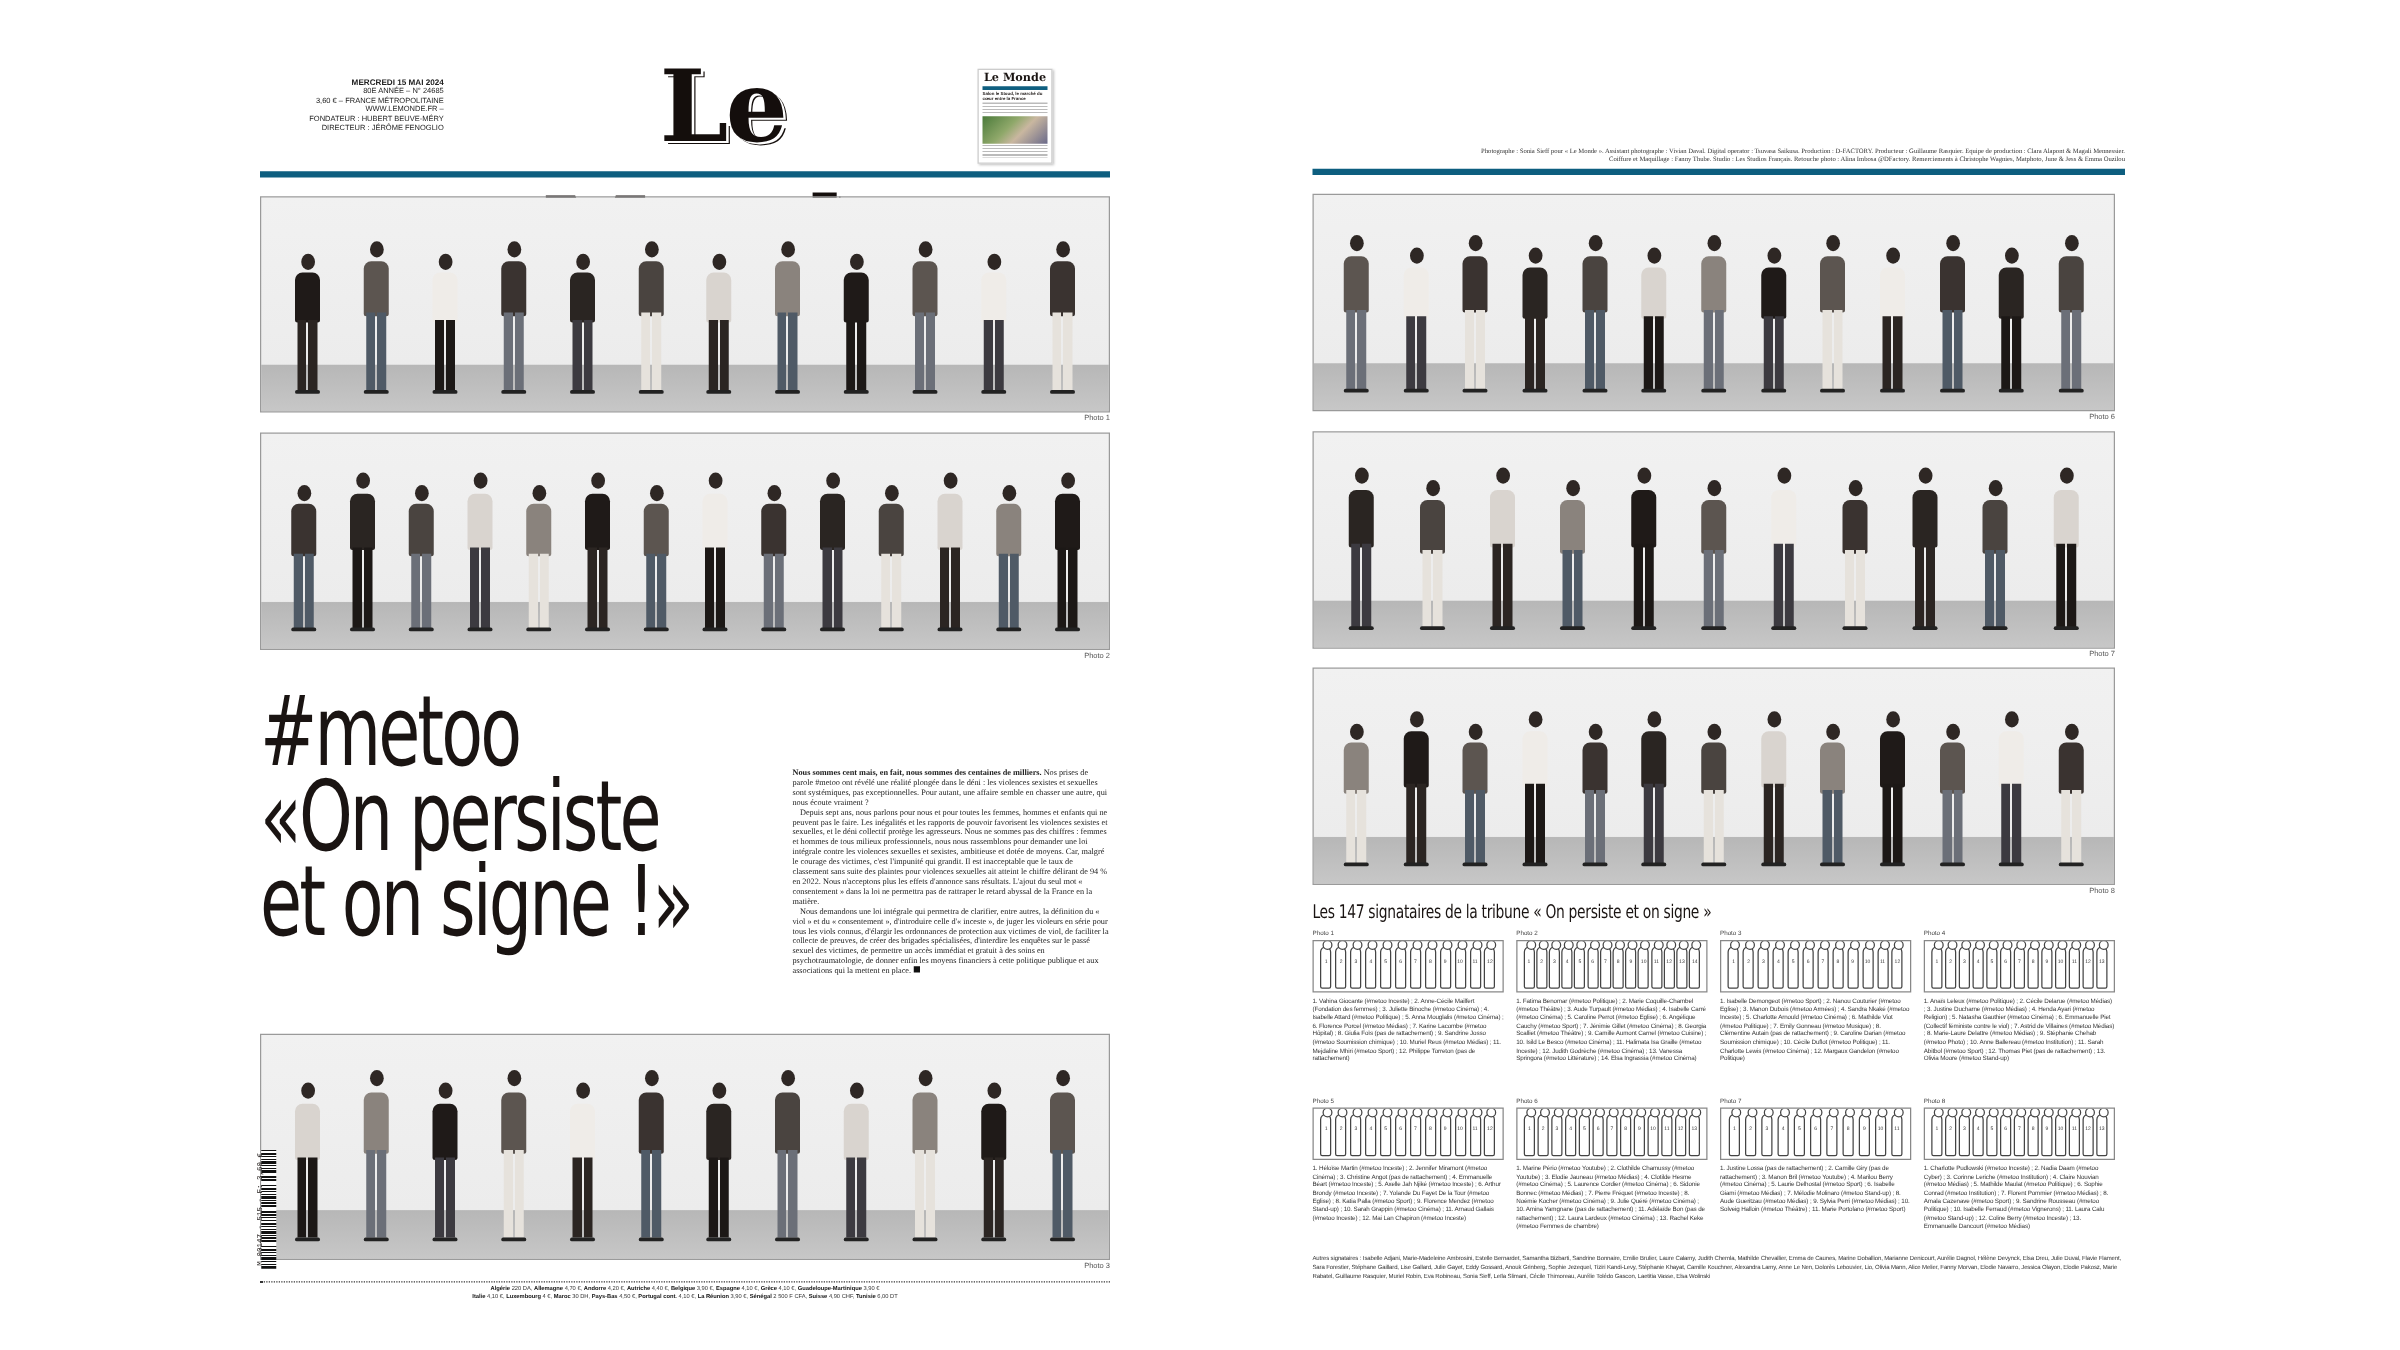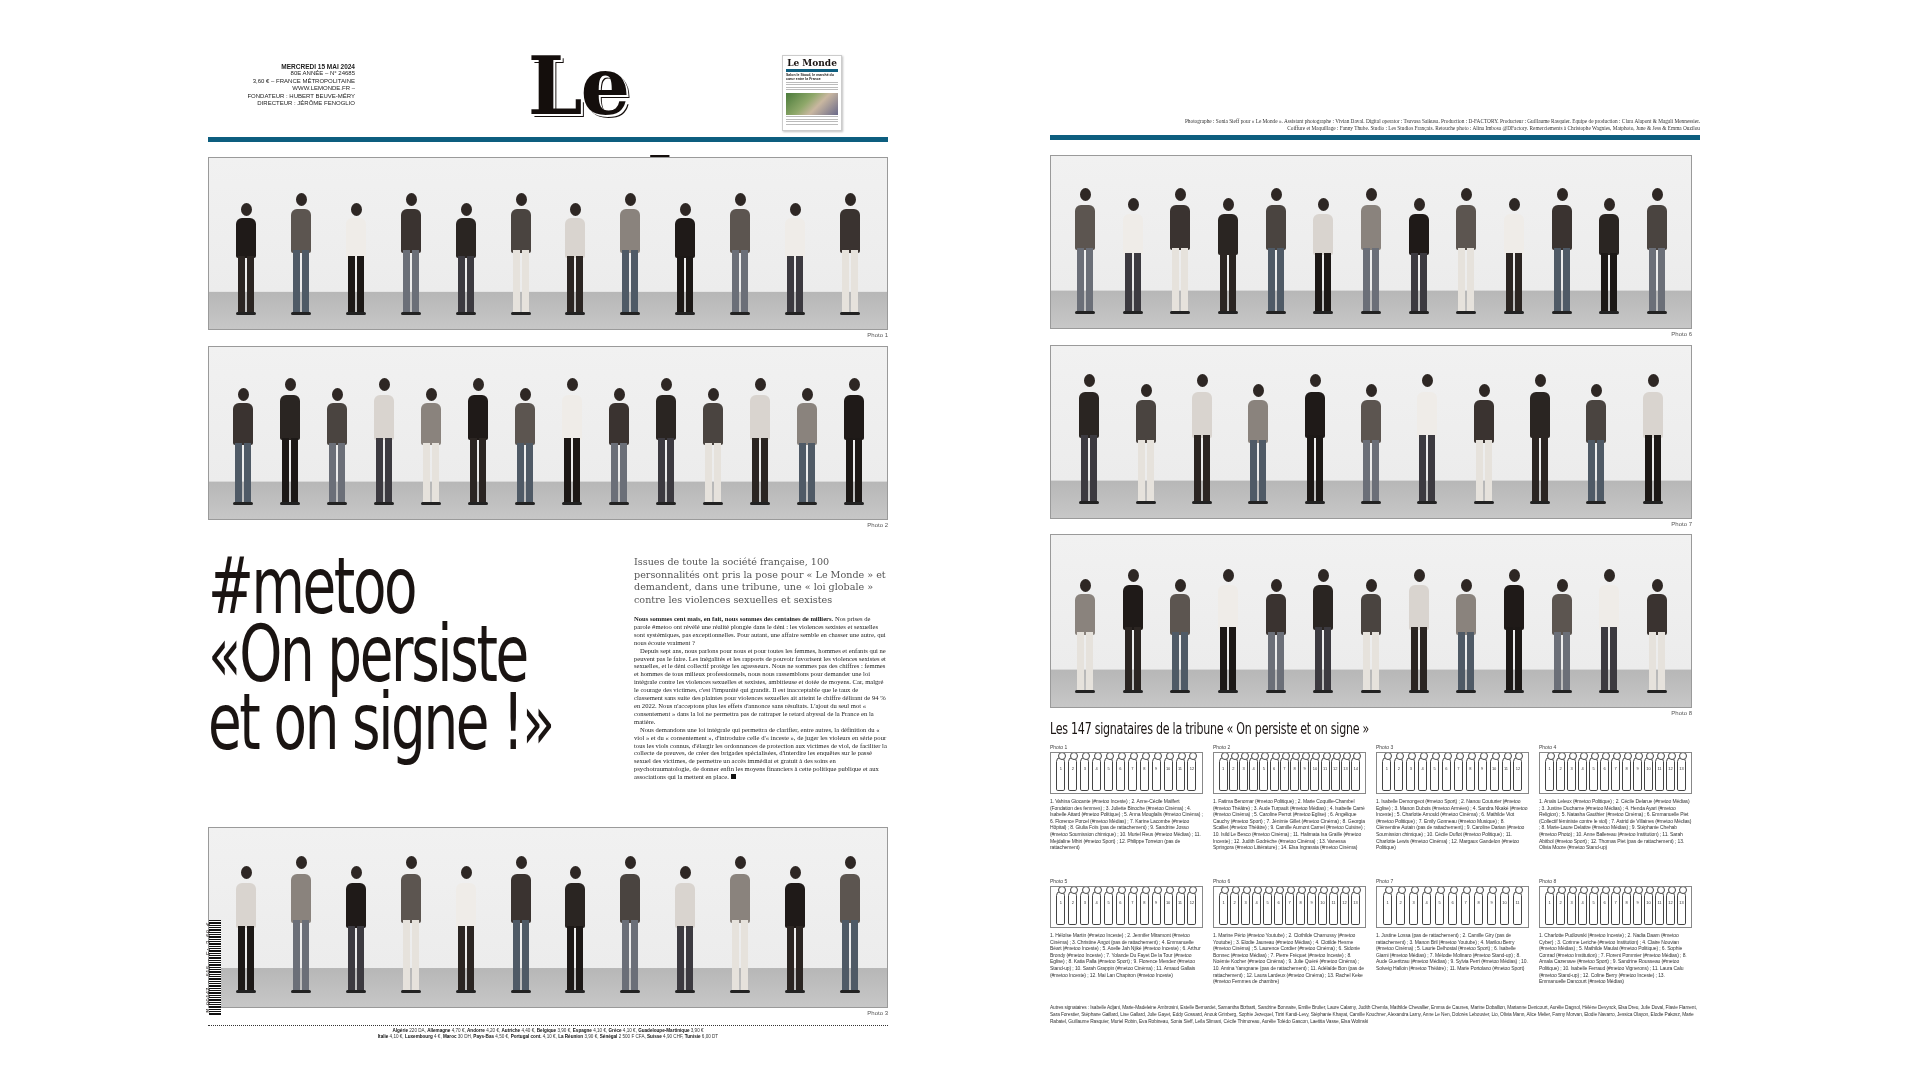--- a/index.html
+++ b/index.html
@@ -277,21 +277,20 @@
       </div>
   </div>
   <div class="photo-caption" style="left:600px;top:522px;width:80px;">Photo 2</div>
 
   <div class="headline">
     <div>#metoo</div>
     <div>«On persiste</div>
     <div>et on signe !»</div>
   </div>
 
-  <div class="standfirst">Issues de toute la société française, 100 personnalités ont pris la pose pour « Le Monde » et demandent, dans une tribune, une « loi globale » contre les violences sexuelles et sexistes</div>
 
   <div class="body-text">
     <p><span class="lead">Nous sommes cent mais, en fait, nous sommes des centaines de milliers.</span><span> Nos prises de parole #metoo ont révélé une réalité plongée dans le déni : les violences sexistes et sexuelles sont systémiques, pas exceptionnelles. Pour autant, une affaire semble en chasser une autre, qui nous écoute vraiment ?</span></p>
     <p>Depuis sept ans, nous parlons pour nous et pour toutes les femmes, hommes et enfants qui ne peuvent pas le faire. Les inégalités et les rapports de pouvoir favorisent les violences sexistes et sexuelles, et le déni collectif protège les agresseurs. Nous ne sommes pas des chiffres : femmes et hommes de tous milieux professionnels, nous nous rassemblons pour demander une loi intégrale contre les violences sexuelles et sexistes, ambitieuse et dotée de moyens. Car, malgré le courage des victimes, c'est l'impunité qui grandit. Il est inacceptable que le taux de classement sans suite des plaintes pour violences sexuelles ait atteint le chiffre délirant de 94 % en 2022. Nous n'acceptons plus les effets d'annonce sans résultats. L'ajout du seul mot « consentement » dans la loi ne permettra pas de rattraper le retard abyssal de la France en la matière.</p>
     <p><span>Nous demandons une loi intégrale qui permettra de clarifier, entre autres, la définition du « viol » et du « consentement », d'introduire celle d'« inceste », de juger les violeurs en série pour tous les viols connus, d'élargir les ordonnances de protection aux victimes de viol, de faciliter la collecte de preuves, de créer des brigades spécialisées, d'interdire les enquêtes sur le passé sexuel des victimes, de permettre un accès immédiat et gratuit à des soins en psychotraumatologie, de donner enfin les moyens financiers à cette politique publique et aux associations qui la mettent en place.</span><span class="end-mark"></span></p>
   </div>
 
   <div class="photo" id="photo-3" style="left:0;top:827px;width:680px;height:181px;">
     <div class="figures">
         <div class="fig" style="height: 88%; --lc: #1c1816;">

